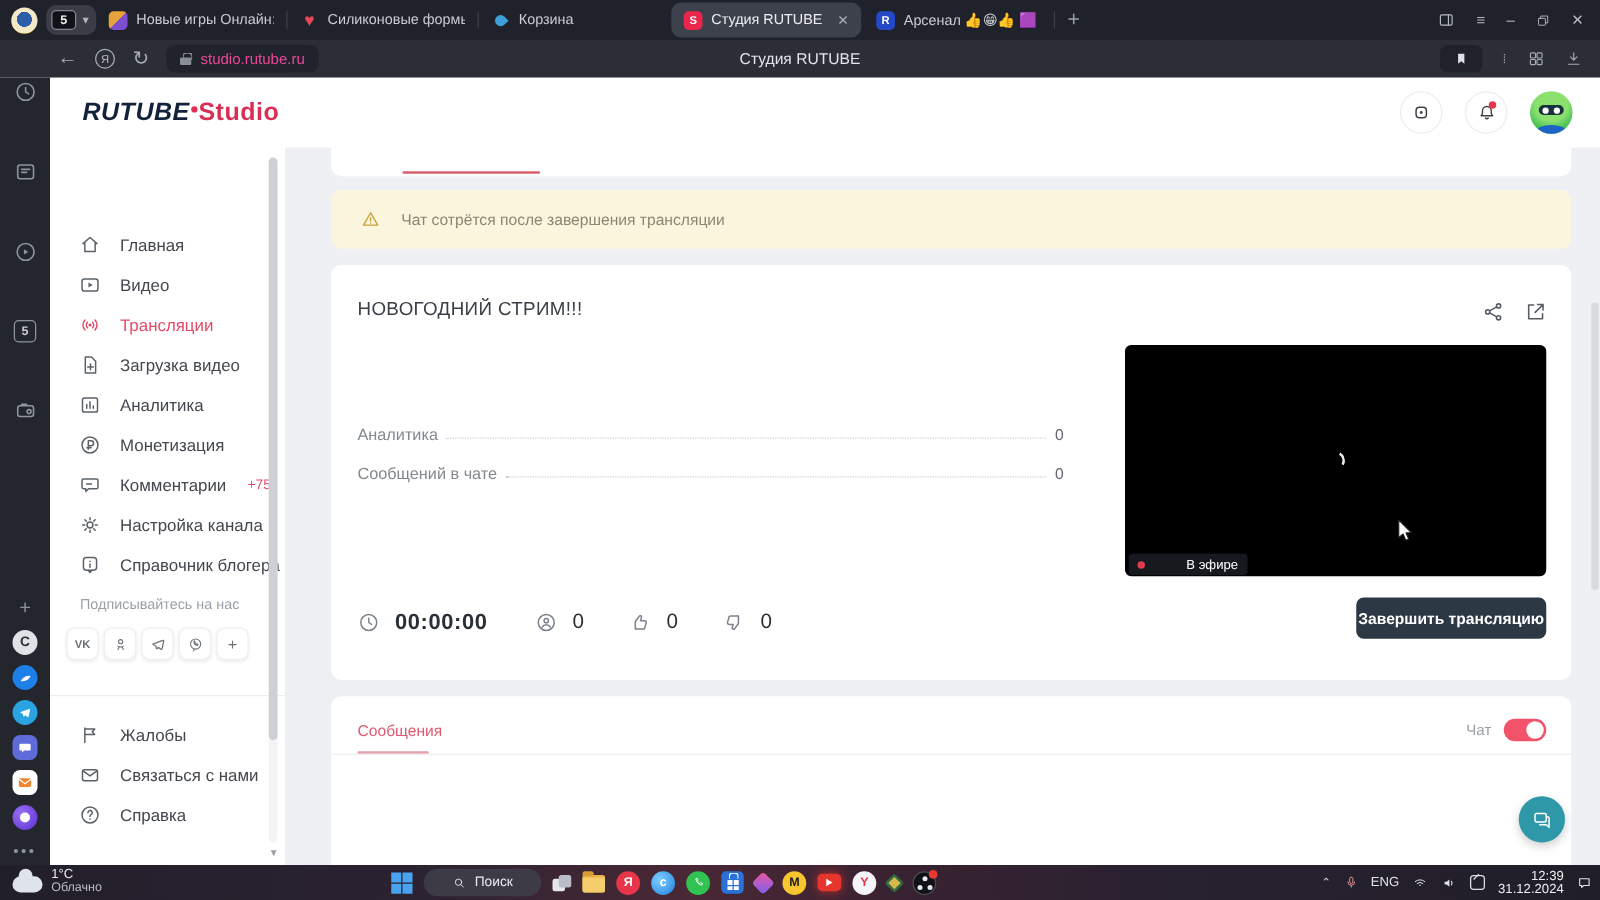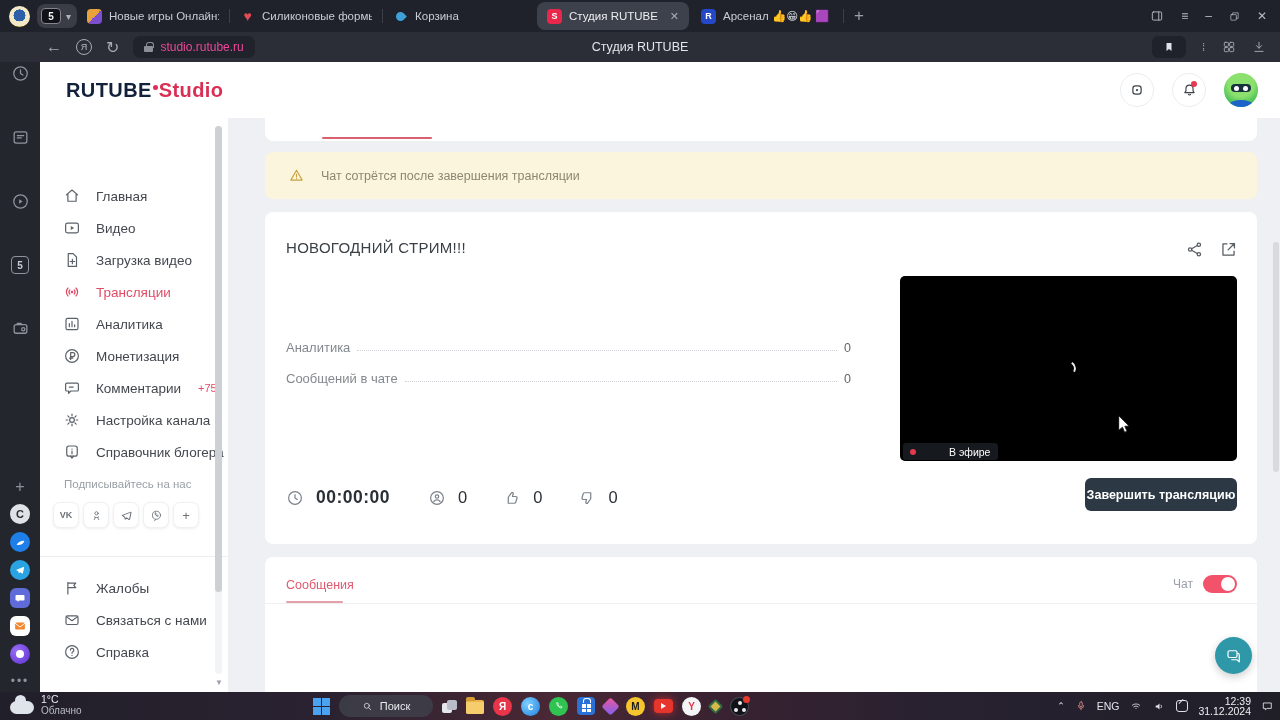--- a/index.html
+++ b/index.html
@@ -45,21 +45,21 @@
   .strip .ic { color:#8f959e; margin-top:0; }
   .s5 { width:18px; height:18px; border:1.5px solid #8f959e; border-radius:4px; color:#c9ccd2; font-size:10px; font-weight:bold; display:flex; align-items:center; justify-content:center; }
   .badge-app { width:20px; height:20px; border-radius:50%; display:flex; align-items:center; justify-content:center; flex:0 0 auto; }
   .strip .gap { flex:1; }
   .dots3 { color:#8d939c; font-size:12px; letter-spacing:2px; margin:6px 0 4px; }
 
   
   .studio { position:absolute; left:40px; top:62px; width:1240px; height:630px; background:#eef0f3; overflow:hidden; }
   .s-header { position:absolute; left:0; top:0; width:1240px; height:56px; background:#fff; z-index:5; display:flex; align-items:center; }
   .logo { margin-left:26px; font-size:20px; letter-spacing:.4px; display:flex; align-items:baseline; }
-  .logo .r { color:#13223a; font-weight:800; }
+  .logo .r { color:#13223a; font-weight:800;font-style:italic; }
   .logo .dot { width:5px; height:5px; border-radius:50%; background:#e22c55; margin:0 1px 12px 1px; align-self:flex-end; }
   .logo .s { color:#d92f55; font-weight:700; }
   .hd-right { position:absolute; right:22px; top:11px; display:flex; align-items:center; gap:18px; }
   .cbtn { width:34px; height:34px; border-radius:50%; border:1px solid #ebedef; background:#fff; color:#3c4248; display:flex; align-items:center; justify-content:center; position:relative; }
   .belldot { position:absolute; right:8px; top:7px; width:6px; height:6px; border-radius:50%; background:#e8394f; }
   .avatar { width:34px; height:34px; border-radius:50%; background:radial-gradient(circle at 50% 32%, #8ce06e 0 45%, #35b84f 80%); position:relative; overflow:hidden; }
   .avatar .eyes { position:absolute; left:7px; top:11px; width:20px; height:8px; background:#16323f; border-radius:4px; }
   .avatar .eyes:before, .avatar .eyes:after { content:""; position:absolute; top:1.5px; width:5px; height:5px; border-radius:50%; background:#fff; }
   .avatar .eyes:before { left:3px; } .avatar .eyes:after { right:3px; }
   .avatar .body { position:absolute; left:5px; bottom:-3px; width:24px; height:10px; background:#1e63c8; border-radius:50% 50% 0 0; }
@@ -319,37 +319,37 @@
       </div>
       <div class="mi">
         <span class="mico">
             <svg width="18" height="18" viewBox="0 0 24 24">
               <rect x="3.5" y="5.5" width="17" height="13" rx="2.5"></rect>
               <path d="M10.3 9.3l4.6 2.7-4.6 2.7z" style="fill:#5b6168;stroke:none"></path>
             </svg>
           </span>
         <span>Видео</span>
       </div>
+      <div class="mi active">
+        <span class="mico">
+            <svg width="18" height="18" viewBox="0 0 24 24">
+              <circle cx="12" cy="12" r="1.7" style="fill:#e24b66;stroke:none"></circle>
+              <path d="M9.2 14.8a4 4 0 010-5.6M14.8 9.2a4 4 0 010 5.6M6.7 17.3a7.6 7.6 0 010-10.6M17.3 6.7a7.6 7.6 0 010 10.6"></path>
+            </svg>
+          </span>
+        <span>Трансляции</span>
+      </div>
       <div class="mi">
         <span class="mico">
             <svg width="18" height="18" viewBox="0 0 24 24">
               <path d="M7 3.5h6.5L18 8v12.5H7z"></path>
               <path d="M12.5 11v6M9.5 14h6"></path>
             </svg>
           </span>
         <span>Загрузка видео</span>
-      </div>
-      <div class="mi active">
-        <span class="mico">
-            <svg width="18" height="18" viewBox="0 0 24 24">
-              <circle cx="12" cy="12" r="1.7" style="fill:#e24b66;stroke:none"></circle>
-              <path d="M9.2 14.8a4 4 0 010-5.6M14.8 9.2a4 4 0 010 5.6M6.7 17.3a7.6 7.6 0 010-10.6M17.3 6.7a7.6 7.6 0 010 10.6"></path>
-            </svg>
-          </span>
-        <span>Трансляции</span>
       </div>
       <div class="mi">
         <span class="mico">
             <svg width="18" height="18" viewBox="0 0 24 24">
               <rect x="4" y="4.5" width="16" height="15" rx="2"></rect>
               <path d="M8.5 15.5v-4M12 15.5v-7M15.5 15.5V13"></path>
             </svg>
           </span>
         <span>Аналитика</span>
       </div>

